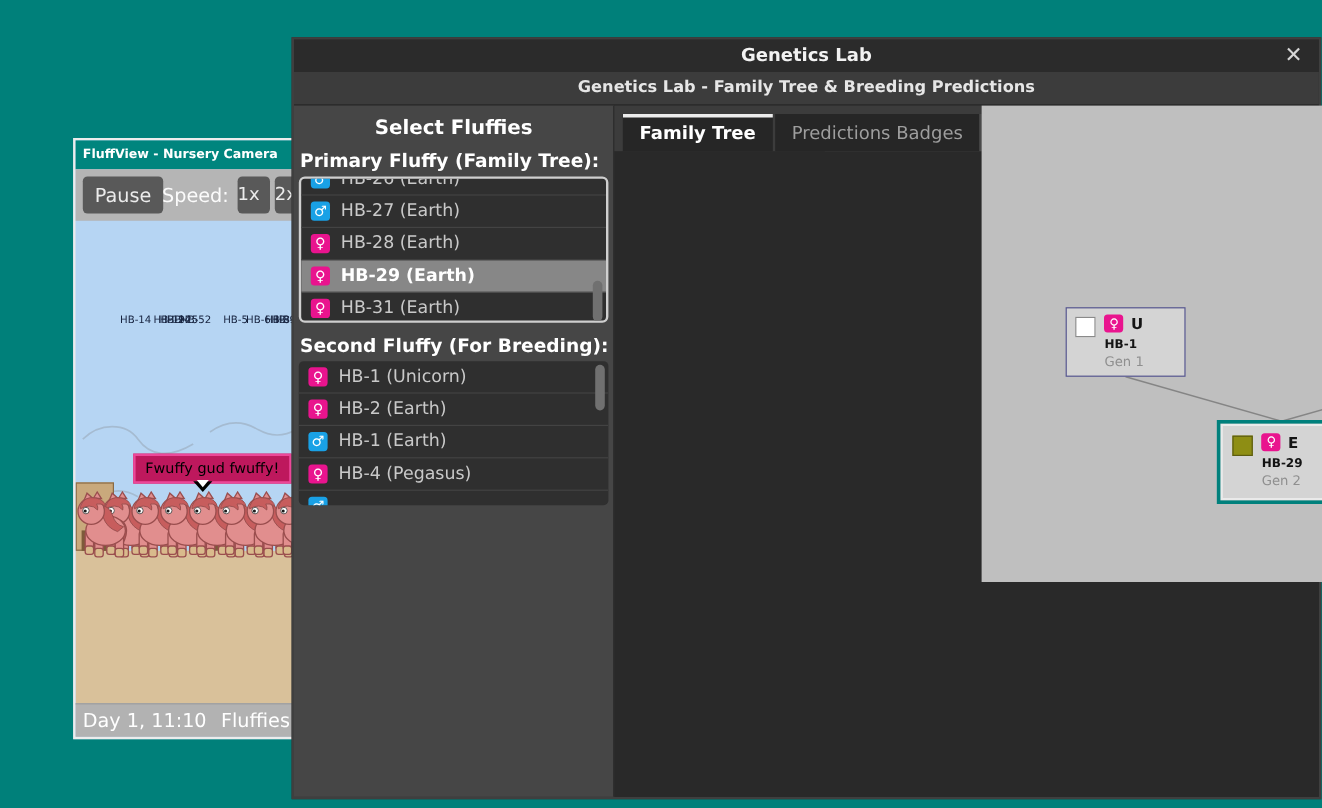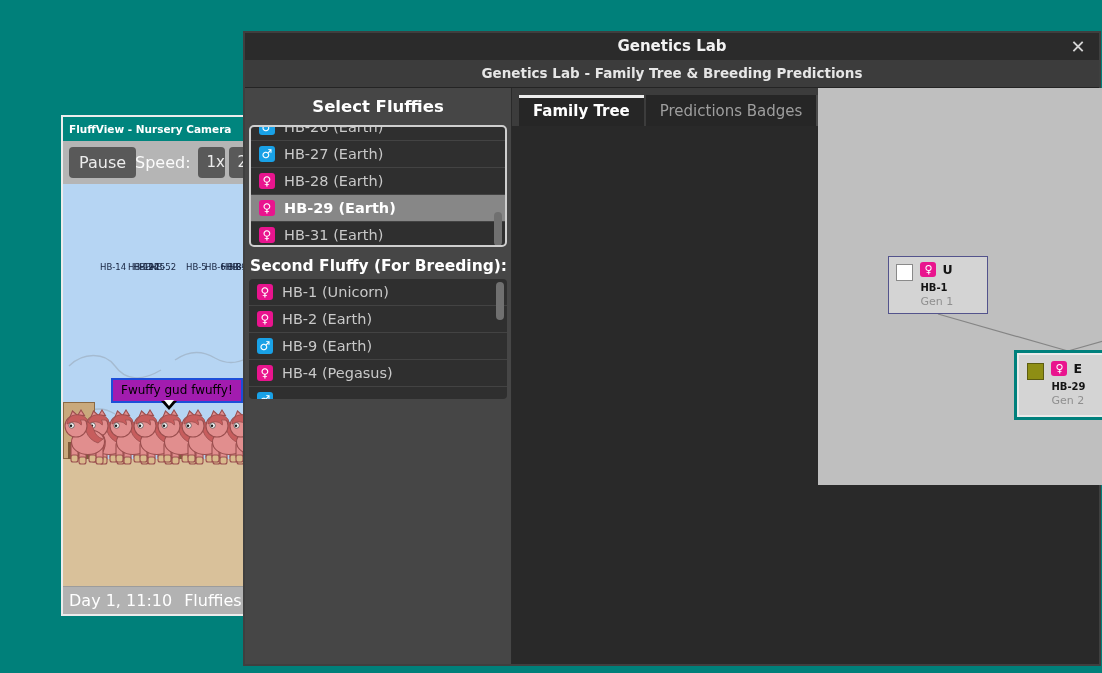--- a/index.html
+++ b/index.html
@@ -15,21 +15,21 @@
     position:absolute; left:61px; top:115px; width:368px; height:501px;
     border:2px solid #ececec; background:#b6d5f3; z-index:1;
   }
   .fluff-titlebar {
     height:24px; background:#00857e; color:#fff;
     font-size:10.5px; font-weight:bold; line-height:24px; padding-left:6px;
   }
   .fluff-toolbar { height:43px; background:#b5b5b5; position:relative; }
   .fv-btn {
     position:absolute; top:6px; height:31px; background:#595959; color:#ececec;
-    border:none; border-radius:4px; font-size:16px; line-height:31px; text-align:right;
+    border:none; border-radius:4px; font-size:16px; line-height:31px; text-align:left;
     font-family:inherit; cursor:pointer;
   }
   .fv-pause { left:6px; padding:0 10px; }
   .fv-speed-label { position:absolute; left:72px; top:6px; height:31px; line-height:31px;
     color:#fbfbfb; font-size:16px; }
   .fv-1x { left:135px; width:27px; font-size:15px; }
   .fv-2x { left:166px; width:27px; font-size:15px; }
 
   .fluff-scene { position:relative; height:402px; overflow:hidden; }
   .scene-sky   { position:absolute; left:0; top:0; right:0; height:275px; background:#b6d5f3; }
@@ -45,21 +45,21 @@
   .dirt-b { position:absolute; left:102px; top:262px; width:21px; height:13px; background:#7d5b3a; z-index:2; }
 
   .pony { position:absolute; width:46px; height:56px; top:225px; z-index:3; cursor:pointer; }
   .pony:nth-of-type(1){ left:-3px; }  .pony:nth-of-type(2){ left:21px; }
   .pony:nth-of-type(3){ left:45px; }  .pony:nth-of-type(4){ left:69px; }
   .pony:nth-of-type(5){ left:93px; }  .pony:nth-of-type(6){ left:117px; }
   .pony:nth-of-type(7){ left:141px; } .pony:nth-of-type(8){ left:165px; }
 
   .speech-bubble {
     position:absolute; left:48px; top:194px; z-index:5;
-    background:#a21caf; border:2px solid #1d4ed8; padding:3px 8px 4px;
+    background:#be185d; border:2px solid #ec4899; padding:3px 8px 4px;
     font-size:12px; color:#000; white-space:nowrap;
   }
   .speech-bubble::after {
     content:""; position:absolute; left:48px; bottom:-9px;
     border-left:8px solid transparent; border-right:8px solid transparent;
     border-top:9px solid #000;
   }
   .speech-bubble::before {
     content:""; position:absolute; left:51px; bottom:-5px; z-index:1;
     border-left:5px solid transparent; border-right:5px solid transparent;
@@ -296,20 +296,21 @@
     <span>Genetics Lab</span>
     <span class="lab-close">✕</span>
   </div>
   <div class="lab-subtitle">Genetics Lab - Family Tree &amp; Breeding Predictions</div>
 
   <div class="lab-body">
 
     <div class="left-panel">
       <div class="panel-header">Select Fluffies</div>
 
+      <div class="panel-label">Primary Fluffy (Family Tree):</div>
       <div class="flist primary">
         <div class="flist-row">
           <span class="gicon m">♂</span>
           <span>HB-26 (Earth)</span>
         </div>
         <div class="flist-row">
           <span class="gicon m">♂</span>
           <span>HB-27 (Earth)</span>
         </div>
         <div class="flist-row">
@@ -332,21 +333,21 @@
         <div class="flist-row">
           <span class="gicon f">♀</span>
           <span>HB-1 (Unicorn)</span>
         </div>
         <div class="flist-row">
           <span class="gicon f">♀</span>
           <span>HB-2 (Earth)</span>
         </div>
         <div class="flist-row">
           <span class="gicon m">♂</span>
-          <span>HB-9 (Earth)</span>
+          <span>HB-1 (Earth)</span>
         </div>
         <div class="flist-row">
           <span class="gicon f">♀</span>
           <span>HB-4 (Pegasus)</span>
         </div>
         <div class="flist-row">
           <span class="gicon m">♂</span>
           <span></span>
         </div>
         <div class="scroll-thumb thumb-secondary"></div>

